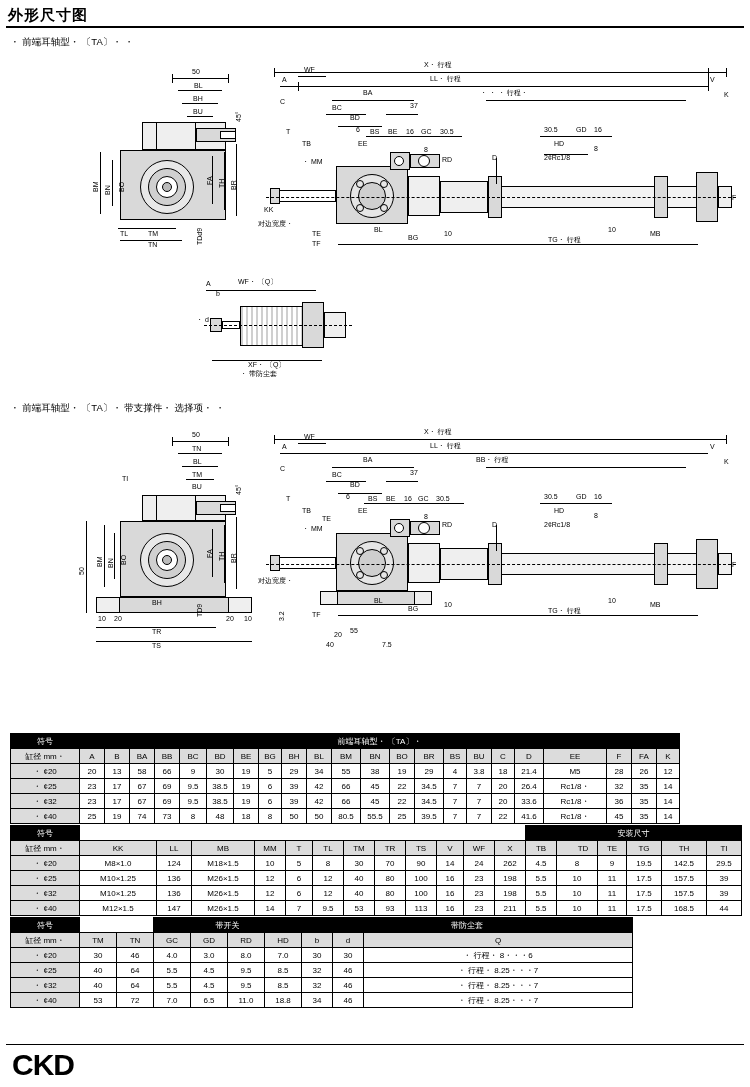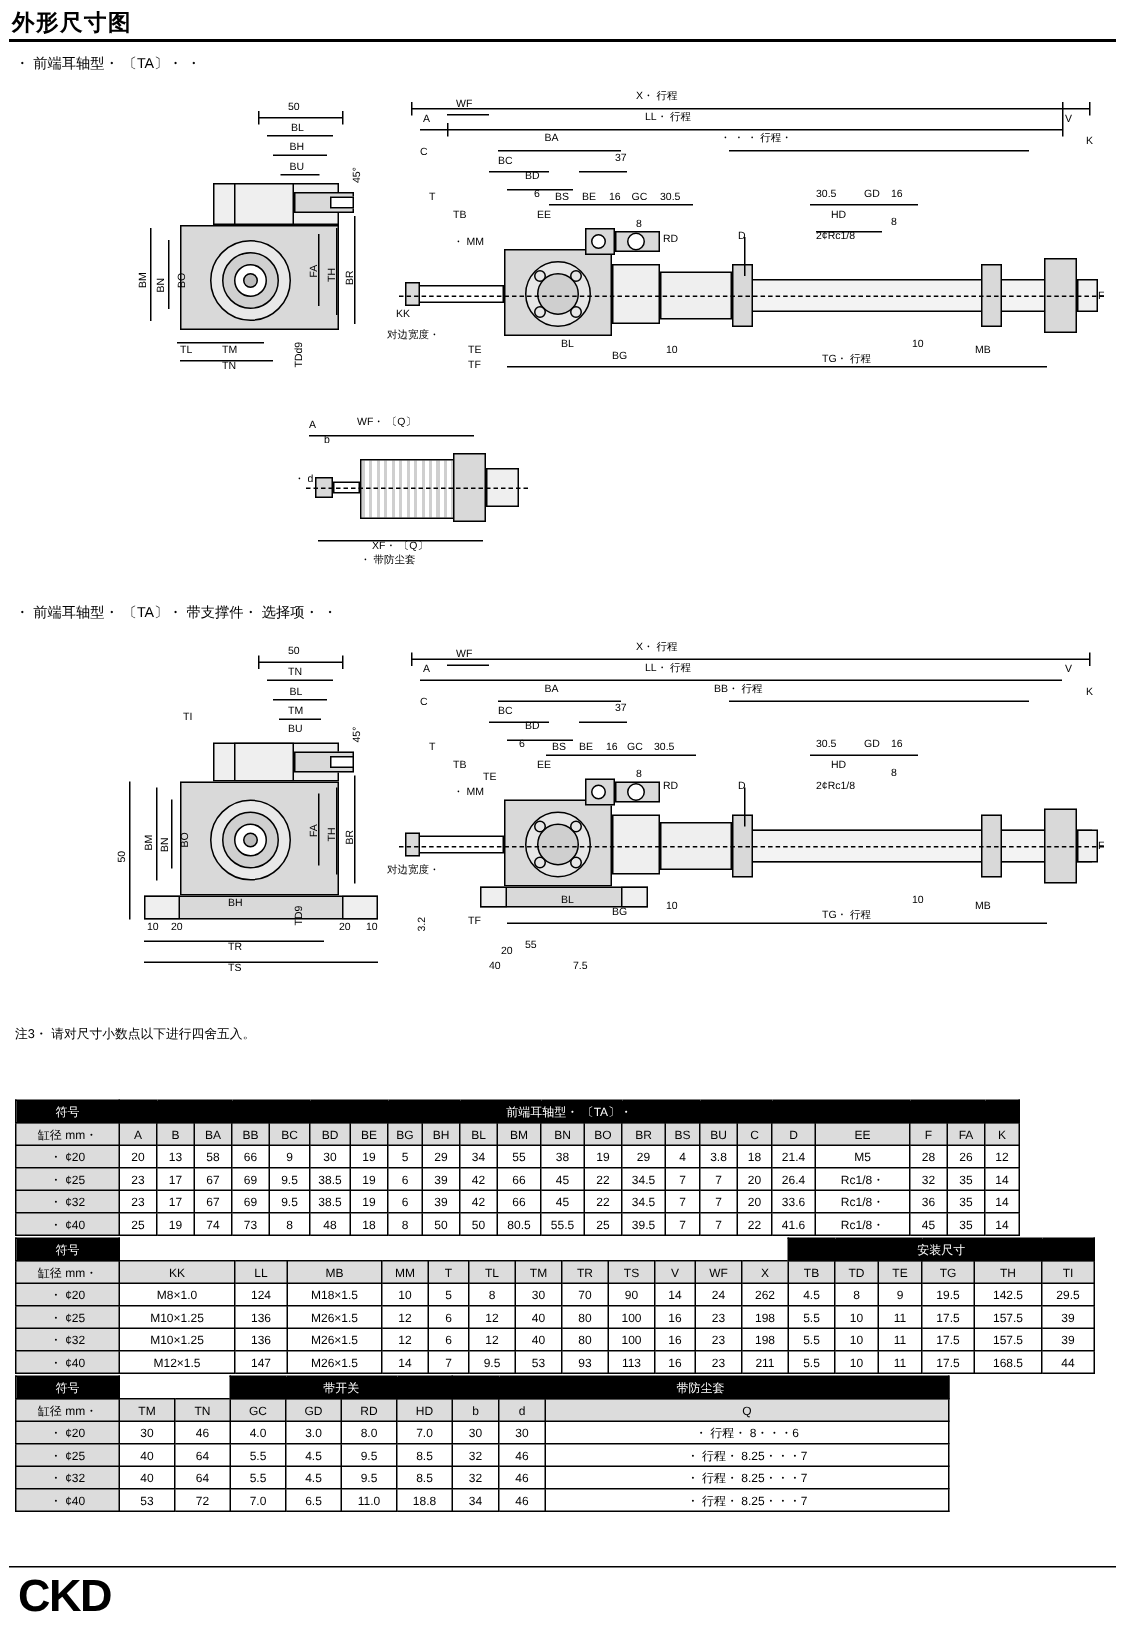--- a/index.html
+++ b/index.html
@@ -405,21 +405,20 @@
 
     <div class="lbl" style="left:20px;top:206px;transform:rotate(-90deg);transform-origin:left top;">3.2</div>
     <div class="lbl" style="left:76px;top:216px;">20</div>
     <div class="lbl" style="left:68px;top:226px;">40</div>
     <div class="lbl" style="left:92px;top:212px;">55</div>
     <div class="lbl" style="left:124px;top:226px;">7.5</div>
     <div class="dash" style="left:8px;top:149px;width:470px;"></div>
   </div>
 
   <div class="notes">
-    <div>注3・ 请对尺寸小数点以下进行四舍五入。</div>
   </div>
 
   <table style="left:10px;top:733px;">
     <tbody>
         <tr class="thdr">
       <td style="width:68px;">符号</td>
       <td colspan="22">前端耳轴型・ 〔TA〕・</td>
     </tr>
     <tr class="sub">
       <td class="lab" style="width:68px;">缸径 mm・</td>
@@ -564,21 +563,21 @@
       <td style="width:30px;">MM</td>
       <td style="width:26px;">T</td>
       <td style="width:30px;">TL</td>
       <td style="width:30px;">TM</td>
       <td style="width:30px;">TR</td>
       <td style="width:30px;">TS</td>
       <td style="width:26px;">V</td>
       <td style="width:30px;">WF</td>
       <td style="width:30px;">X</td>
       <td style="width:30px;">TB</td>
-      <td style="width:28px;">TD</td>
+      <td style="width:28px;padding-left:12px;">TD</td>
       <td style="width:28px;">TE</td>
       <td style="width:34px;">TG</td>
       <td style="width:44px;">TH</td>
       <td style="width:34px;">TI</td>
     </tr>
     <tr>
       <td class="lab">・ ¢20</td>
       <td>M8×1.0</td>
       <td>124</td>
       <td>M18×1.5</td>

